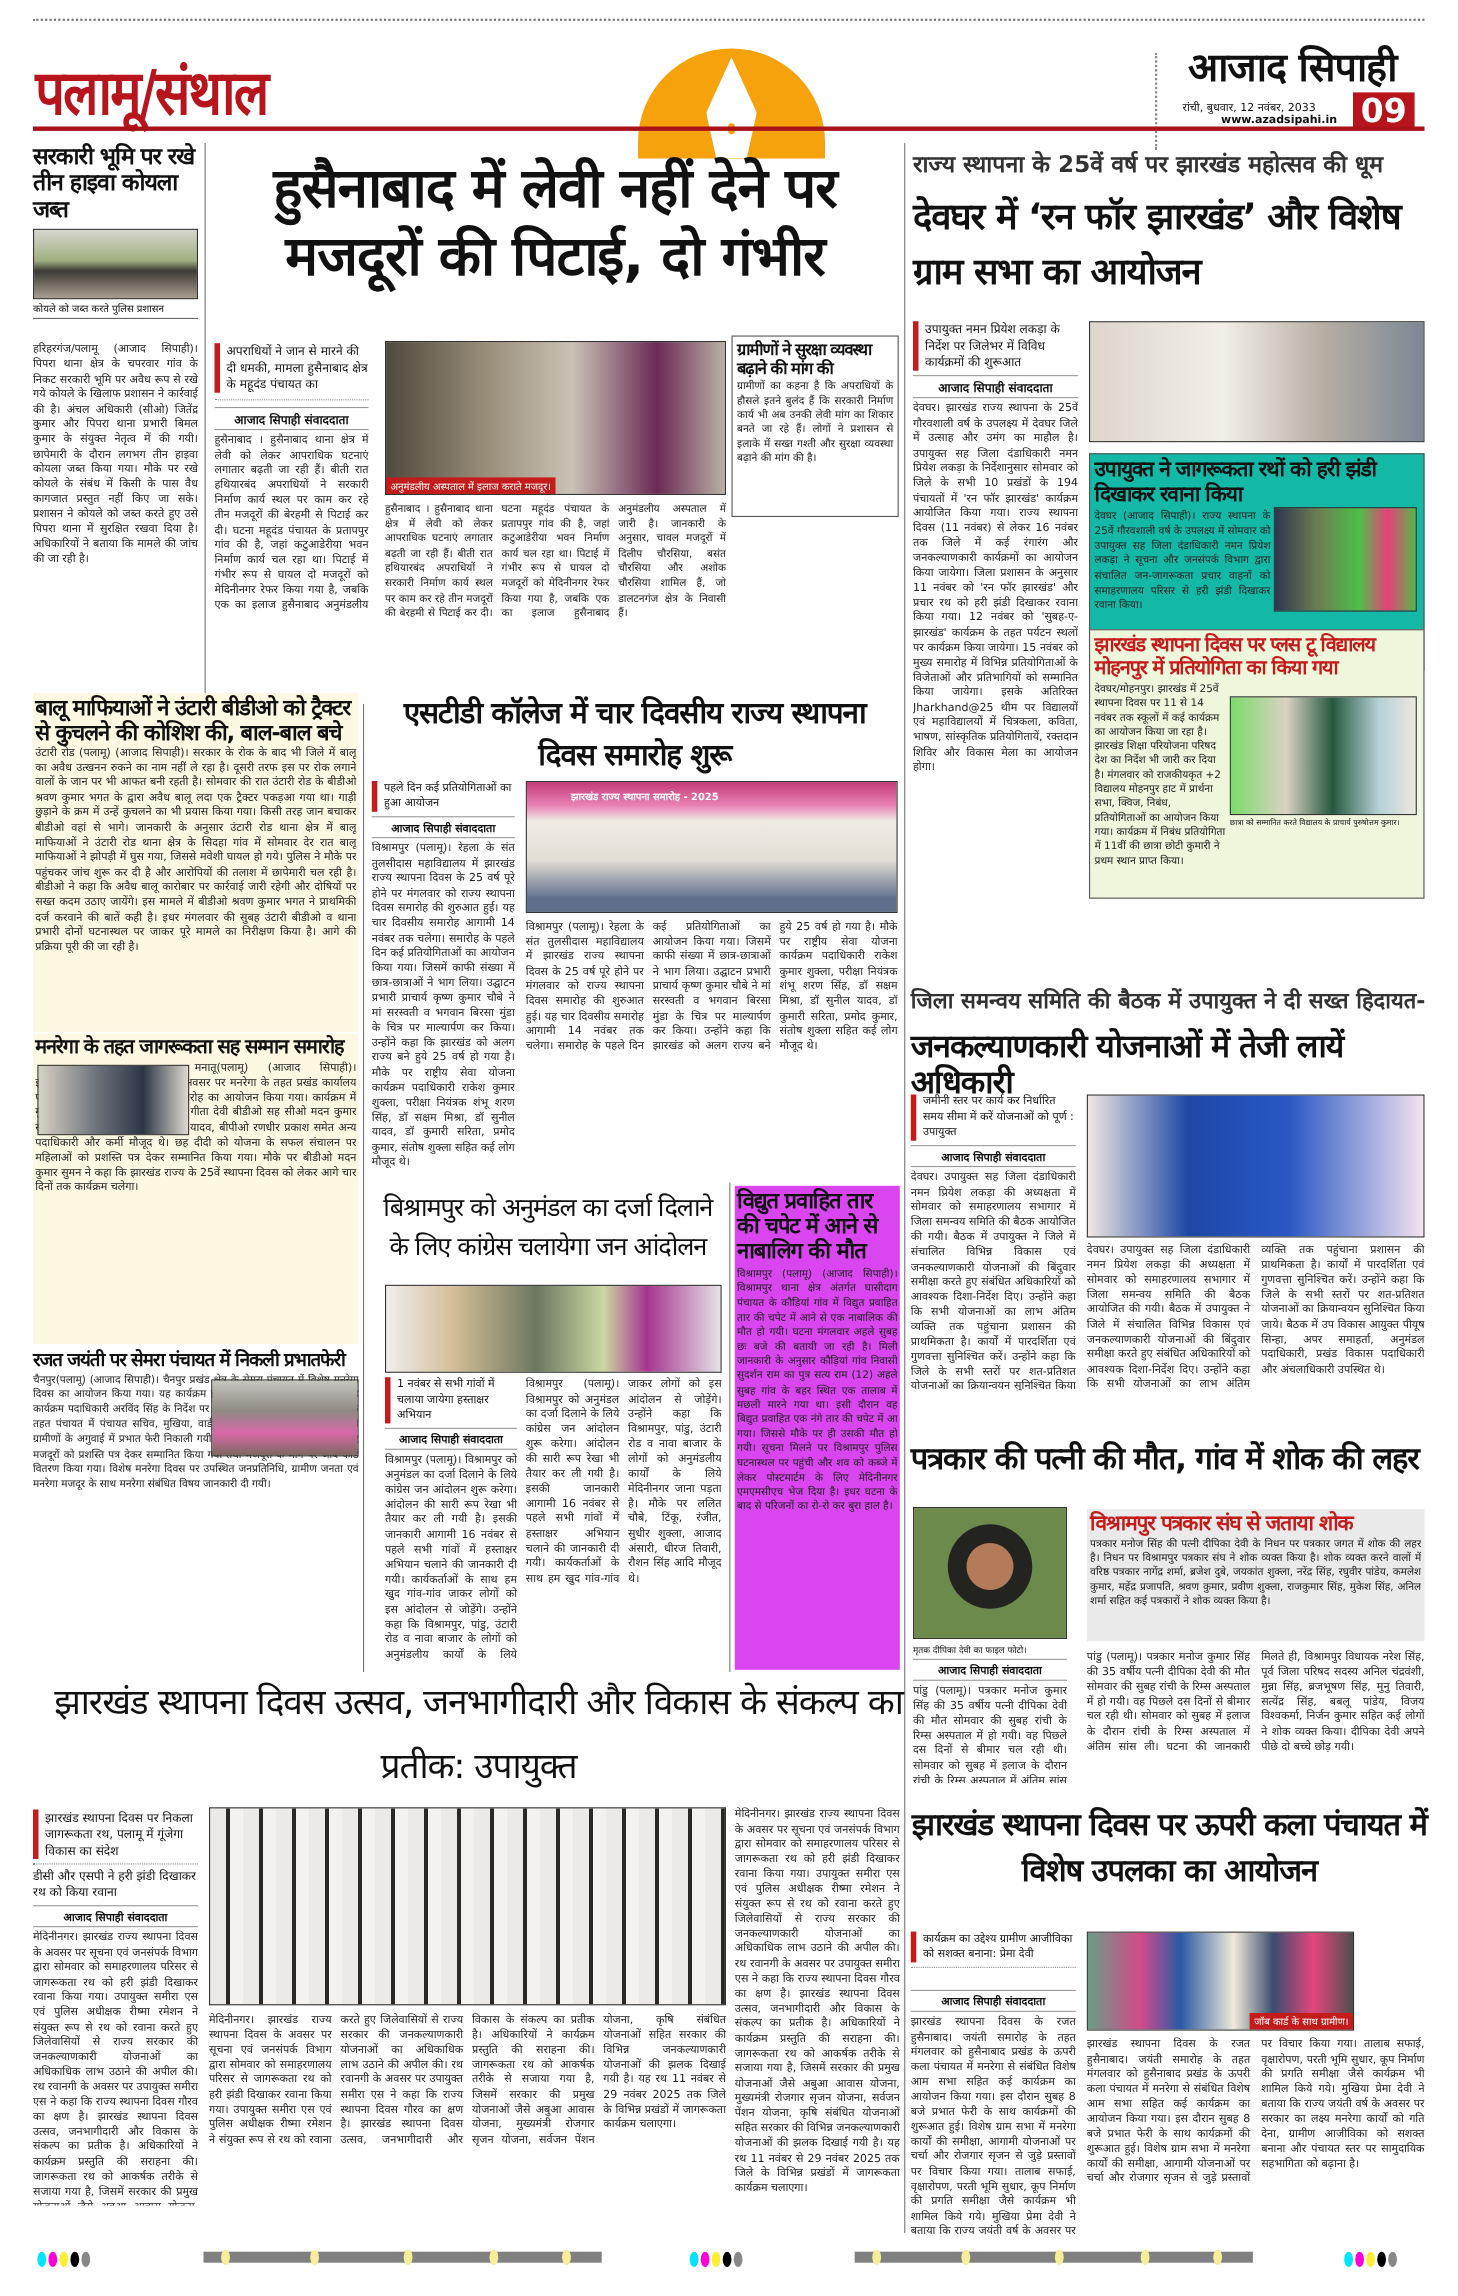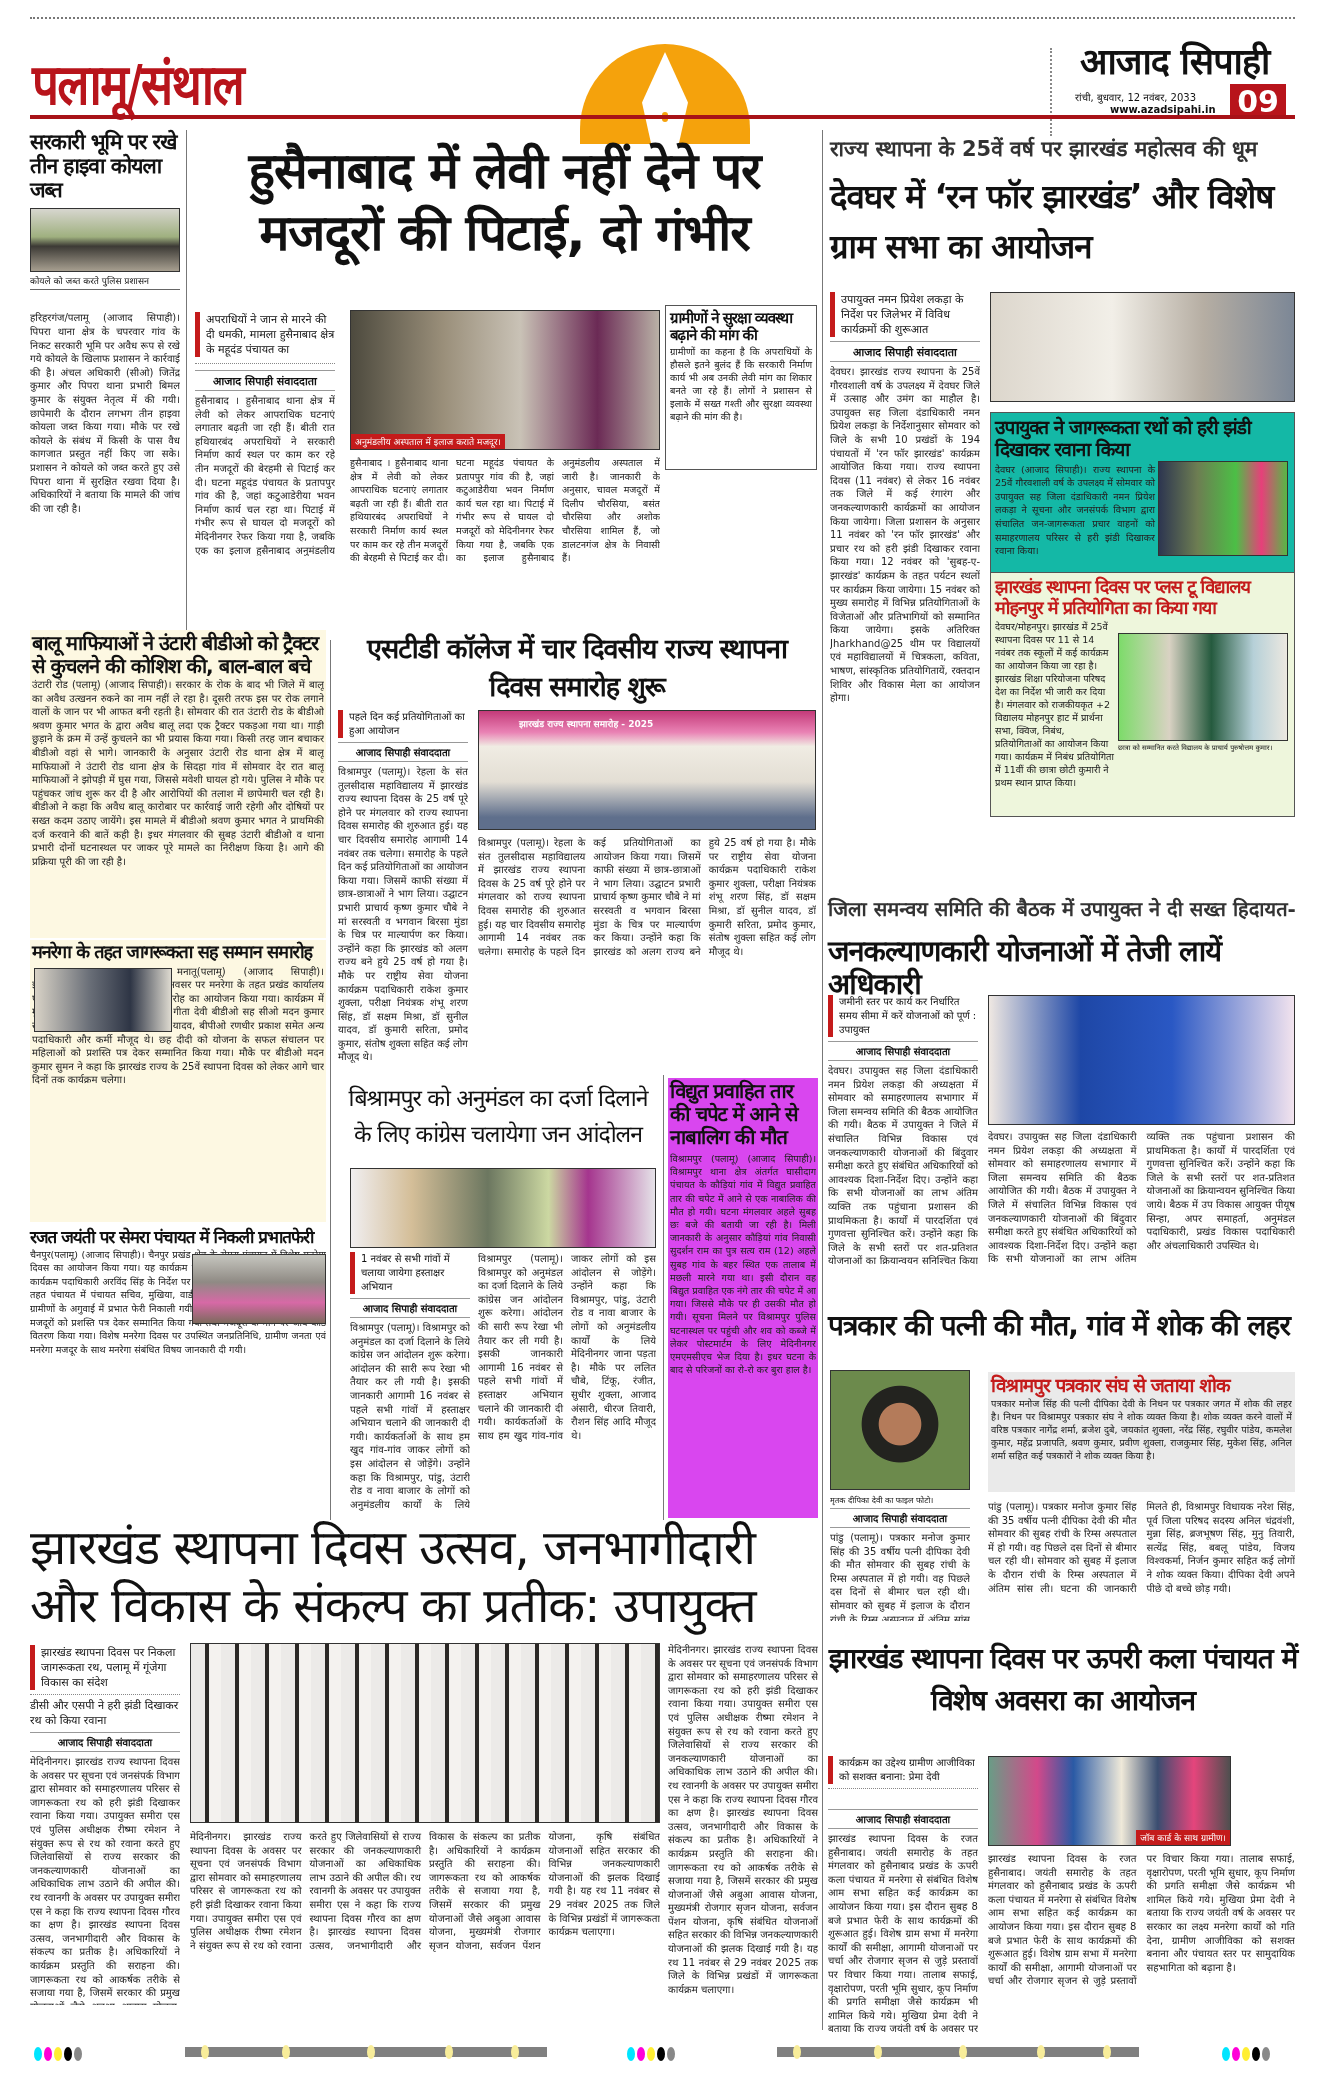--- a/index.html
+++ b/index.html
@@ -150,32 +150,32 @@
 <div class="abs" style="left:988px;top:1372px;width:307px;height:120px;background:#eaeaea;padding:3px">
   <div class="hl" style="font-size:19px;color:#c41b1b">विश्रामपुर पत्रकार संघ से जताया शोक</div>
   <div class="body" style="font-size:9.5px;line-height:13px;height:92px;overflow:hidden">पत्रकार मनोज सिंह की पत्नी दीपिका देवी के निधन पर पत्रकार जगत में शोक की लहर है। निधन पर विश्रामपुर पत्रकार संघ ने शोक व्यक्त किया है। शोक व्यक्त करने वालों में वरिष्ठ पत्रकार नागेंद्र शर्मा, ब्रजेश दुबे, जयकांत शुक्ला, नरेंद्र सिंह, रघुवीर पांडेय, कमलेश कुमार, महेंद्र प्रजापति, श्रवण कुमार, प्रवीण शुक्ला, राजकुमार सिंह, मुकेश सिंह, अनिल शर्मा सहित कई पत्रकारों ने शोक व्यक्त किया है।</div>
 </div>
 <div class="abs" style="left:830px;top:1508px;width:140px">
   <div class="byline" style="font-size:10px">आजाद सिपाही संवाददाता</div>
   <div class="body" style="height:90px;overflow:hidden;margin-top:3px">पांडु (पलामू)। पत्रकार मनोज कुमार सिंह की 35 वर्षीय पत्नी दीपिका देवी की मौत सोमवार की सुबह रांची के रिम्स अस्पताल में हो गयी। वह पिछले दस दिनों से बीमार चल रही थी। सोमवार को सुबह में इलाज के दौरान रांची के रिम्स अस्पताल में अंतिम सांस ली। घटना की जानकारी मिलते ही, विश्रामपुर विधायक नरेश सिंह, पूर्व जिला परिषद सदस्य अनिल चंद्रवंशी, मुन्ना सिंह, ब्रजभूषण सिंह, मुनु तिवारी, सत्येंद्र सिंह, बबलू पांडेय, विजय विश्वकर्मा, निर्जन कुमार सहित कई लोगों ने शोक व्यक्त किया। दीपिका देवी अपने पीछे दो बच्चे छोड़ गयी।</div>
 </div>
 <div class="abs body" style="left:988px;top:1500px;width:307px;height:108px;overflow:hidden;column-count:2;column-gap:10px">पांडु (पलामू)। पत्रकार मनोज कुमार सिंह की 35 वर्षीय पत्नी दीपिका देवी की मौत सोमवार की सुबह रांची के रिम्स अस्पताल में हो गयी। वह पिछले दस दिनों से बीमार चल रही थी। सोमवार को सुबह में इलाज के दौरान रांची के रिम्स अस्पताल में अंतिम सांस ली। घटना की जानकारी मिलते ही, विश्रामपुर विधायक नरेश सिंह, पूर्व जिला परिषद सदस्य अनिल चंद्रवंशी, मुन्ना सिंह, ब्रजभूषण सिंह, मुनु तिवारी, सत्येंद्र सिंह, बबलू पांडेय, विजय विश्वकर्मा, निर्जन कुमार सहित कई लोगों ने शोक व्यक्त किया। दीपिका देवी अपने पीछे दो बच्चे छोड़ गयी।</div>
 
-<div class="abs hl" style="left:30px;top:1518px;width:790px;font-size:48px;line-height:58px;font-weight:normal">झारखंड स्थापना दिवस उत्सव, जनभागीदारी और विकास के संकल्प का प्रतीक: उपायुक्त</div>
+<div class="abs hl" style="left:40px;top:1518px;width:790px;font-size:32px;text-align:center;line-height:58px;font-weight:normal">झारखंड स्थापना दिवस उत्सव, जनभागीदारी और विकास के संकल्प का प्रतीक: उपायुक्त</div>
 <div class="abs" style="left:30px;top:1645px;width:150px">
   <div class="kicker" style="font-size:11px;line-height:15px">झारखंड स्थापना दिवस पर निकला जागरूकता रथ, पलामू में गूंजेगा विकास का संदेश</div>
   <div style="font-size:11px;line-height:15px;margin-top:4px;border-top:1px dotted #888;padding-top:3px">डीसी और एसपी ने हरी झंडी दिखाकर रथ को किया रवाना</div>
   <div class="byline" style="margin-top:4px;font-size:10px">आजाद सिपाही संवाददाता</div>
   <div class="body" style="height:250px;overflow:hidden;margin-top:3px">मेदिनीनगर। झारखंड राज्य स्थापना दिवस के अवसर पर सूचना एवं जनसंपर्क विभाग द्वारा सोमवार को समाहरणालय परिसर से जागरूकता रथ को हरी झंडी दिखाकर रवाना किया गया। उपायुक्त समीरा एस एवं पुलिस अधीक्षक रीष्मा रमेशन ने संयुक्त रूप से रथ को रवाना करते हुए जिलेवासियों से राज्य सरकार की जनकल्याणकारी योजनाओं का अधिकाधिक लाभ उठाने की अपील की। रथ रवानगी के अवसर पर उपायुक्त समीरा एस ने कहा कि राज्य स्थापना दिवस गौरव का क्षण है। झारखंड स्थापना दिवस उत्सव, जनभागीदारी और विकास के संकल्प का प्रतीक है। अधिकारियों ने कार्यक्रम प्रस्तुति की सराहना की। जागरूकता रथ को आकर्षक तरीके से सजाया गया है, जिसमें सरकार की प्रमुख योजनाओं जैसे अबुआ आवास योजना, मुख्यमंत्री रोजगार सृजन योजना, सर्वजन पेंशन योजना, कृषि संबंधित योजनाओं सहित सरकार की विभिन्न जनकल्याणकारी योजनाओं की झलक दिखाई गयी है। यह रथ 11 नवंबर से 29 नवंबर 2025 तक जिले के विभिन्न प्रखंडों में जागरूकता कार्यक्रम चलाएगा।</div>
 </div>
 <div class="photo" style="left:190px;top:1643px;width:470px;height:180px;background:repeating-linear-gradient(90deg,#eceae8 0 14px,#2b2826 14px 18px,#f4f2ef 18px 30px),#eee"></div>
 <div class="abs body" style="left:190px;top:1830px;width:470px;height:210px;overflow:hidden;column-count:4;column-gap:8px">मेदिनीनगर। झारखंड राज्य स्थापना दिवस के अवसर पर सूचना एवं जनसंपर्क विभाग द्वारा सोमवार को समाहरणालय परिसर से जागरूकता रथ को हरी झंडी दिखाकर रवाना किया गया। उपायुक्त समीरा एस एवं पुलिस अधीक्षक रीष्मा रमेशन ने संयुक्त रूप से रथ को रवाना करते हुए जिलेवासियों से राज्य सरकार की जनकल्याणकारी योजनाओं का अधिकाधिक लाभ उठाने की अपील की। रथ रवानगी के अवसर पर उपायुक्त समीरा एस ने कहा कि राज्य स्थापना दिवस गौरव का क्षण है। झारखंड स्थापना दिवस उत्सव, जनभागीदारी और विकास के संकल्प का प्रतीक है। अधिकारियों ने कार्यक्रम प्रस्तुति की सराहना की। जागरूकता रथ को आकर्षक तरीके से सजाया गया है, जिसमें सरकार की प्रमुख योजनाओं जैसे अबुआ आवास योजना, मुख्यमंत्री रोजगार सृजन योजना, सर्वजन पेंशन योजना, कृषि संबंधित योजनाओं सहित सरकार की विभिन्न जनकल्याणकारी योजनाओं की झलक दिखाई गयी है। यह रथ 11 नवंबर से 29 नवंबर 2025 तक जिले के विभिन्न प्रखंडों में जागरूकता कार्यक्रम चलाएगा।</div>
 <div class="abs body" style="left:668px;top:1643px;width:150px;height:398px;overflow:hidden">मेदिनीनगर। झारखंड राज्य स्थापना दिवस के अवसर पर सूचना एवं जनसंपर्क विभाग द्वारा सोमवार को समाहरणालय परिसर से जागरूकता रथ को हरी झंडी दिखाकर रवाना किया गया। उपायुक्त समीरा एस एवं पुलिस अधीक्षक रीष्मा रमेशन ने संयुक्त रूप से रथ को रवाना करते हुए जिलेवासियों से राज्य सरकार की जनकल्याणकारी योजनाओं का अधिकाधिक लाभ उठाने की अपील की। रथ रवानगी के अवसर पर उपायुक्त समीरा एस ने कहा कि राज्य स्थापना दिवस गौरव का क्षण है। झारखंड स्थापना दिवस उत्सव, जनभागीदारी और विकास के संकल्प का प्रतीक है। अधिकारियों ने कार्यक्रम प्रस्तुति की सराहना की। जागरूकता रथ को आकर्षक तरीके से सजाया गया है, जिसमें सरकार की प्रमुख योजनाओं जैसे अबुआ आवास योजना, मुख्यमंत्री रोजगार सृजन योजना, सर्वजन पेंशन योजना, कृषि संबंधित योजनाओं सहित सरकार की विभिन्न जनकल्याणकारी योजनाओं की झलक दिखाई गयी है। यह रथ 11 नवंबर से 29 नवंबर 2025 तक जिले के विभिन्न प्रखंडों में जागरूकता कार्यक्रम चलाएगा।</div>
 
-<div class="abs hl" style="left:828px;top:1638px;width:470px;font-size:28px;text-align:center;line-height:42px">झारखंड स्थापना दिवस पर ऊपरी कला पंचायत में विशेष अवसरा का आयोजन</div>
+<div class="abs hl" style="left:828px;top:1638px;width:470px;font-size:28px;text-align:center;line-height:42px">झारखंड स्थापना दिवस पर ऊपरी कला पंचायत में विशेष उपलका का आयोजन</div>
 <div class="abs" style="left:828px;top:1756px;width:150px">
   <div class="kicker" style="font-size:10px;line-height:14px">कार्यक्रम का उद्देश्य ग्रामीण आजीविका को सशक्त बनाना: प्रेमा देवी</div>
   <div style="border-top:1px dotted #888;margin:4px 0"></div>
   <div class="byline" style="font-size:10px;margin-top:20px">आजाद सिपाही संवाददाता</div>
   <div class="body" style="height:200px;overflow:hidden;margin-top:3px">झारखंड स्थापना दिवस के रजत हुसैनाबाद। जयंती समारोह के तहत मंगलवार को हुसैनाबाद प्रखंड के ऊपरी कला पंचायत में मनरेगा से संबंधित विशेष आम सभा सहित कई कार्यक्रम का आयोजन किया गया। इस दौरान सुबह 8 बजे प्रभात फेरी के साथ कार्यक्रमों की शुरूआत हुई। विशेष ग्राम सभा में मनरेगा कार्यों की समीक्षा, आगामी योजनाओं पर चर्चा और रोजगार सृजन से जुड़े प्रस्तावों पर विचार किया गया। तालाब सफाई, वृक्षारोपण, परती भूमि सुधार, कूप निर्माण की प्रगति समीक्षा जैसे कार्यक्रम भी शामिल किये गये। मुखिया प्रेमा देवी ने बताया कि राज्य जयंती वर्ष के अवसर पर सरकार का लक्ष्य मनरेगा कार्यों को गति देना, ग्रामीण आजीविका को सशक्त बनाना और पंचायत स्तर पर सामुदायिक सहभागिता को बढ़ाना है।</div>
 </div>
 <div class="photo" style="left:988px;top:1756px;width:243px;height:90px;background:linear-gradient(90deg,#6a9c86,#d3498a 20%,#2a5aa5 35%,#efe9d9 55%,#3a4d70 70%,#e5457c 85%,#4f4f4f)">
   <span class="caption" style="right:0;bottom:0">जॉब कार्ड के साथ ग्रामीण।</span>
 </div>
 <div class="abs body" style="left:988px;top:1852px;width:307px;height:188px;overflow:hidden;column-count:2;column-gap:10px">झारखंड स्थापना दिवस के रजत हुसैनाबाद। जयंती समारोह के तहत मंगलवार को हुसैनाबाद प्रखंड के ऊपरी कला पंचायत में मनरेगा से संबंधित विशेष आम सभा सहित कई कार्यक्रम का आयोजन किया गया। इस दौरान सुबह 8 बजे प्रभात फेरी के साथ कार्यक्रमों की शुरूआत हुई। विशेष ग्राम सभा में मनरेगा कार्यों की समीक्षा, आगामी योजनाओं पर चर्चा और रोजगार सृजन से जुड़े प्रस्तावों पर विचार किया गया। तालाब सफाई, वृक्षारोपण, परती भूमि सुधार, कूप निर्माण की प्रगति समीक्षा जैसे कार्यक्रम भी शामिल किये गये। मुखिया प्रेमा देवी ने बताया कि राज्य जयंती वर्ष के अवसर पर सरकार का लक्ष्य मनरेगा कार्यों को गति देना, ग्रामीण आजीविका को सशक्त बनाना और पंचायत स्तर पर सामुदायिक सहभागिता को बढ़ाना है।</div>

